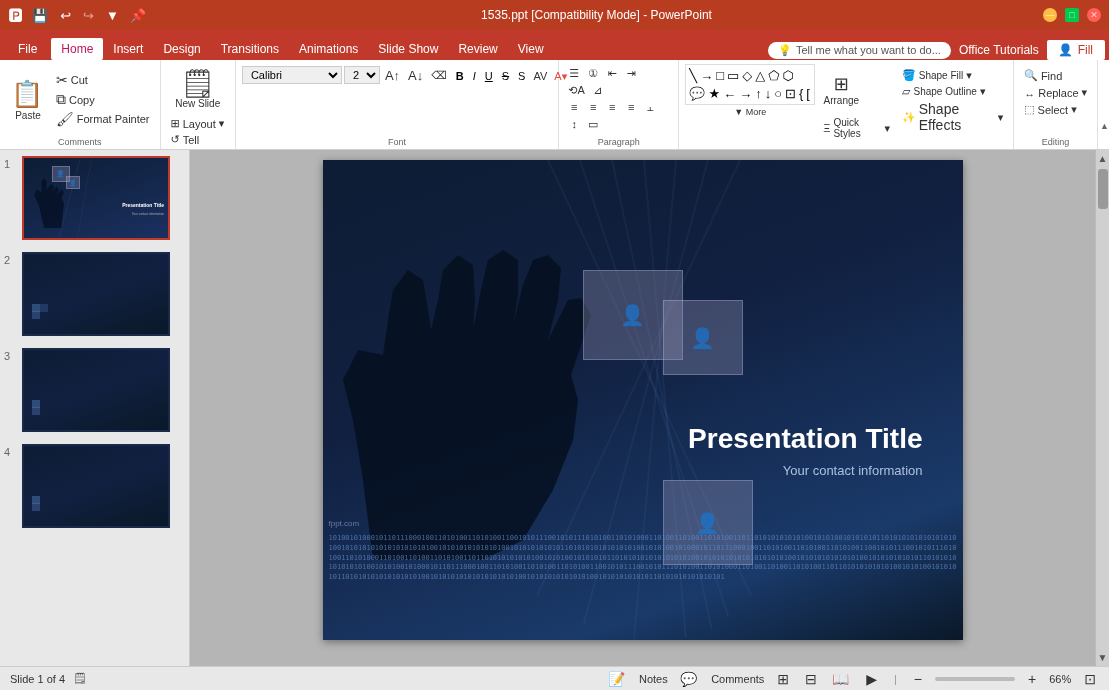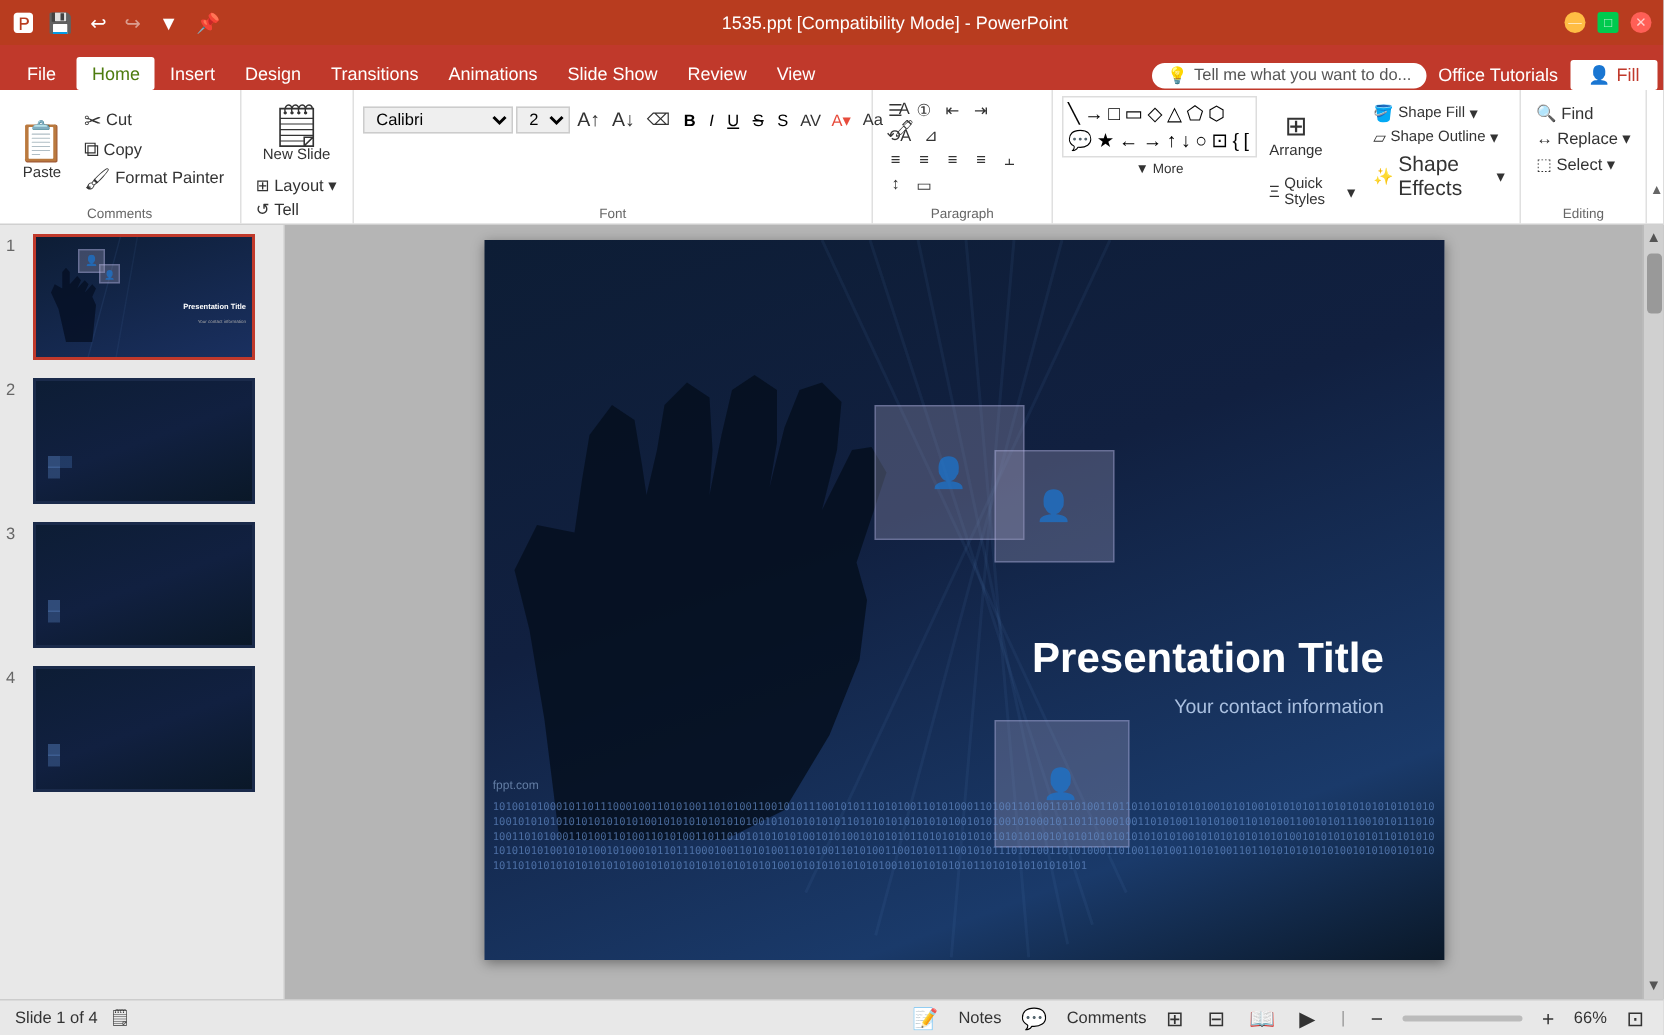--- a/index.html
+++ b/index.html
@@ -34,21 +34,21 @@
       font-size: 12px;
       cursor: pointer;
     }
     .menu-item {
       color: white;
       padding: 4px 10px;
       font-size: 12px;
       cursor: pointer;
       border-radius: 2px;
     }
-    .menu-item.active { background: white; color: #4d7c0f; }
+    .menu-item.active { background: white; color: #be185d; }
     .menu-bar-right { margin-left: auto; display: flex; align-items: center; gap: 8px; }
     .tell-me { display:flex; align-items:center; gap:4px; background: white; border-radius:10px; padding:2px 10px; font-size:11px; color:#555; cursor:pointer; }
     .office-tutorials { color: white; font-size: 12px; cursor: pointer; }
     .share-btn { background: white; color: #c0392b; border: none; border-radius: 2px; padding: 3px 12px; font-size: 12px; cursor: pointer; display:flex; align-items:center; gap:4px; }
 
     
     .ribbon {
       background: #fff;
       border-bottom: 1px solid #d0d0d0;
       height: 90px;
@@ -442,24 +442,20 @@
         <span class="f-btn">⌫</span>
       </div>
       <div class="font-row2">
         <span class="font-btn bold">B</span>
         <span class="font-btn italic">I</span>
         <span class="font-btn underline">U</span>
         <span class="font-btn" style="text-decoration:line-through;">S</span>
         <span class="font-btn">S</span>
         <span class="f-btn">AV</span>
         <span class="f-btn" style="color:#e74c3c;">A▾</span>
-      </div>
-      <div class="font-row1">
-        <span class="f-btn">Aa</span>
-        <span class="f-btn">A🖊</span>
       </div>
     </div>
     <div class="ribbon-group-label">Font</div>
   </div>
 
   <div class="ribbon-group para-group">
     <div style="display:flex; flex-direction:column; gap:2px; padding-top:2px;">
       <div style="display:flex; gap:1px;">
         <span class="f-btn">☰</span>
         <span class="f-btn">①</span>

